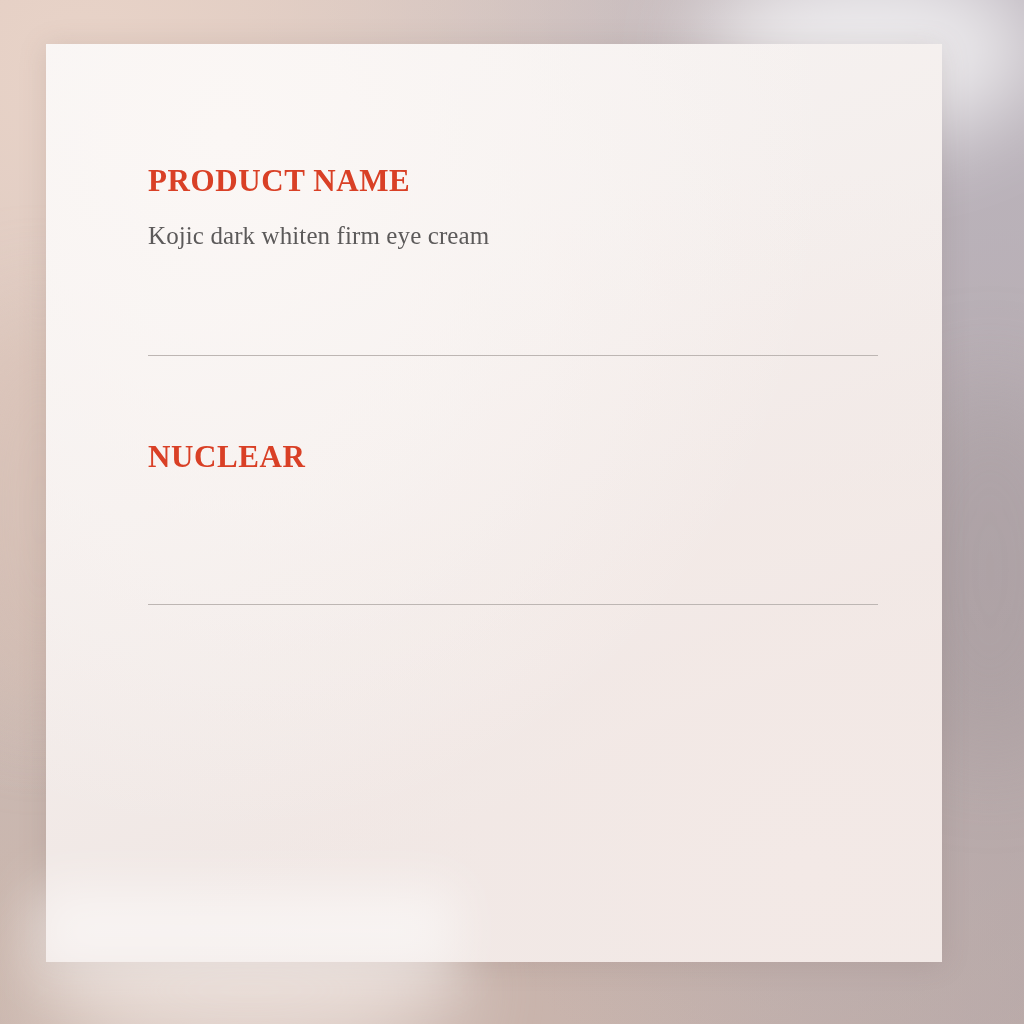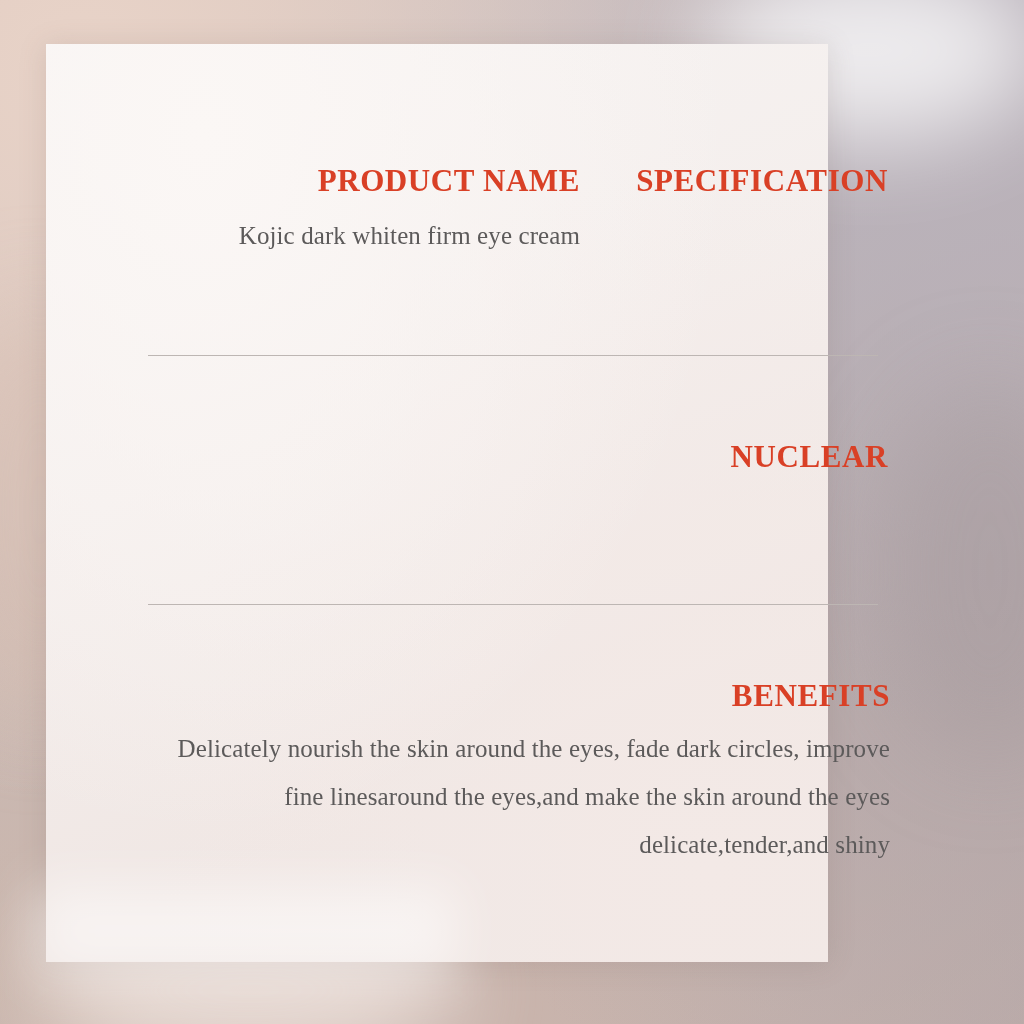--- a/index.html
+++ b/index.html
@@ -37,28 +37,27 @@
   .blotch.b1 { left: 700px; top: -40px; width: 340px; height: 180px; background: rgba(255,255,255,.75); }
   .blotch.b2 { left: 40px;  top: 900px; width: 420px; height: 180px; background: rgba(255,246,240,.55); }
   .blotch.b3 { left: -60px; top: 300px; width: 200px; height: 420px; background: rgba(214,188,176,.45); }
   .blotch.b4 { left: 880px; top: 380px; width: 220px; height: 380px; background: rgba(160,148,152,.35); }
 
   
   .card {
     position: absolute;
     left: 46px;
     top: 44px;
-    width: 782px;
+    width: 896px;
     height: 918px;
     background:
       radial-gradient(ellipse at 20% 10%, #fbf7f5 0%, rgba(251,247,245,0) 60%),
       radial-gradient(ellipse at 85% 90%, #f3e9e6 0%, rgba(243,233,230,0) 60%),
       linear-gradient(160deg, #f7f4f3 0%, #f4eeec 40%, #f0e7e4 75%, #efe8e6 100%);
     box-shadow: 0 2px 26px rgba(120,100,95,.18);
-    text-align: right;
   }
   
   .card::after {
     content: "";
     position: absolute;
     left: -10px;
     bottom: -14px;
     width: 420px;
     height: 90px;
     background: rgba(255,255,255,.5);
@@ -140,32 +139,27 @@
 
   <div class="card">
     <div class="content">
 
       <div class="row-top">
         <div class="col-name">
           <h2 class="heading">PRODUCT NAME</h2>
           <p class="body-text">Kojic dark whiten firm eye cream</p>
         </div>
         <div class="col-spec">
-          <h2 class="heading">SPECIFICATION</h2>
         </div>
       </div>
 
       <div class="rule r1"></div>
 
       <div class="block-nuclear">
         <h2 class="heading">NUCLEAR</h2>
       </div>
 
       <div class="rule r2"></div>
 
-      <div class="block-benefits">
-        <h2 class="heading">BENEFITS</h2>
-        <p class="body-text">Delicately nourish the skin around the eyes, fade dark circles, improve fine linesaround the eyes,and make the skin around the eyes delicate,tender,and shiny</p>
-      </div>
 
     </div>
   </div>
 </div>
 
 </body></html>

